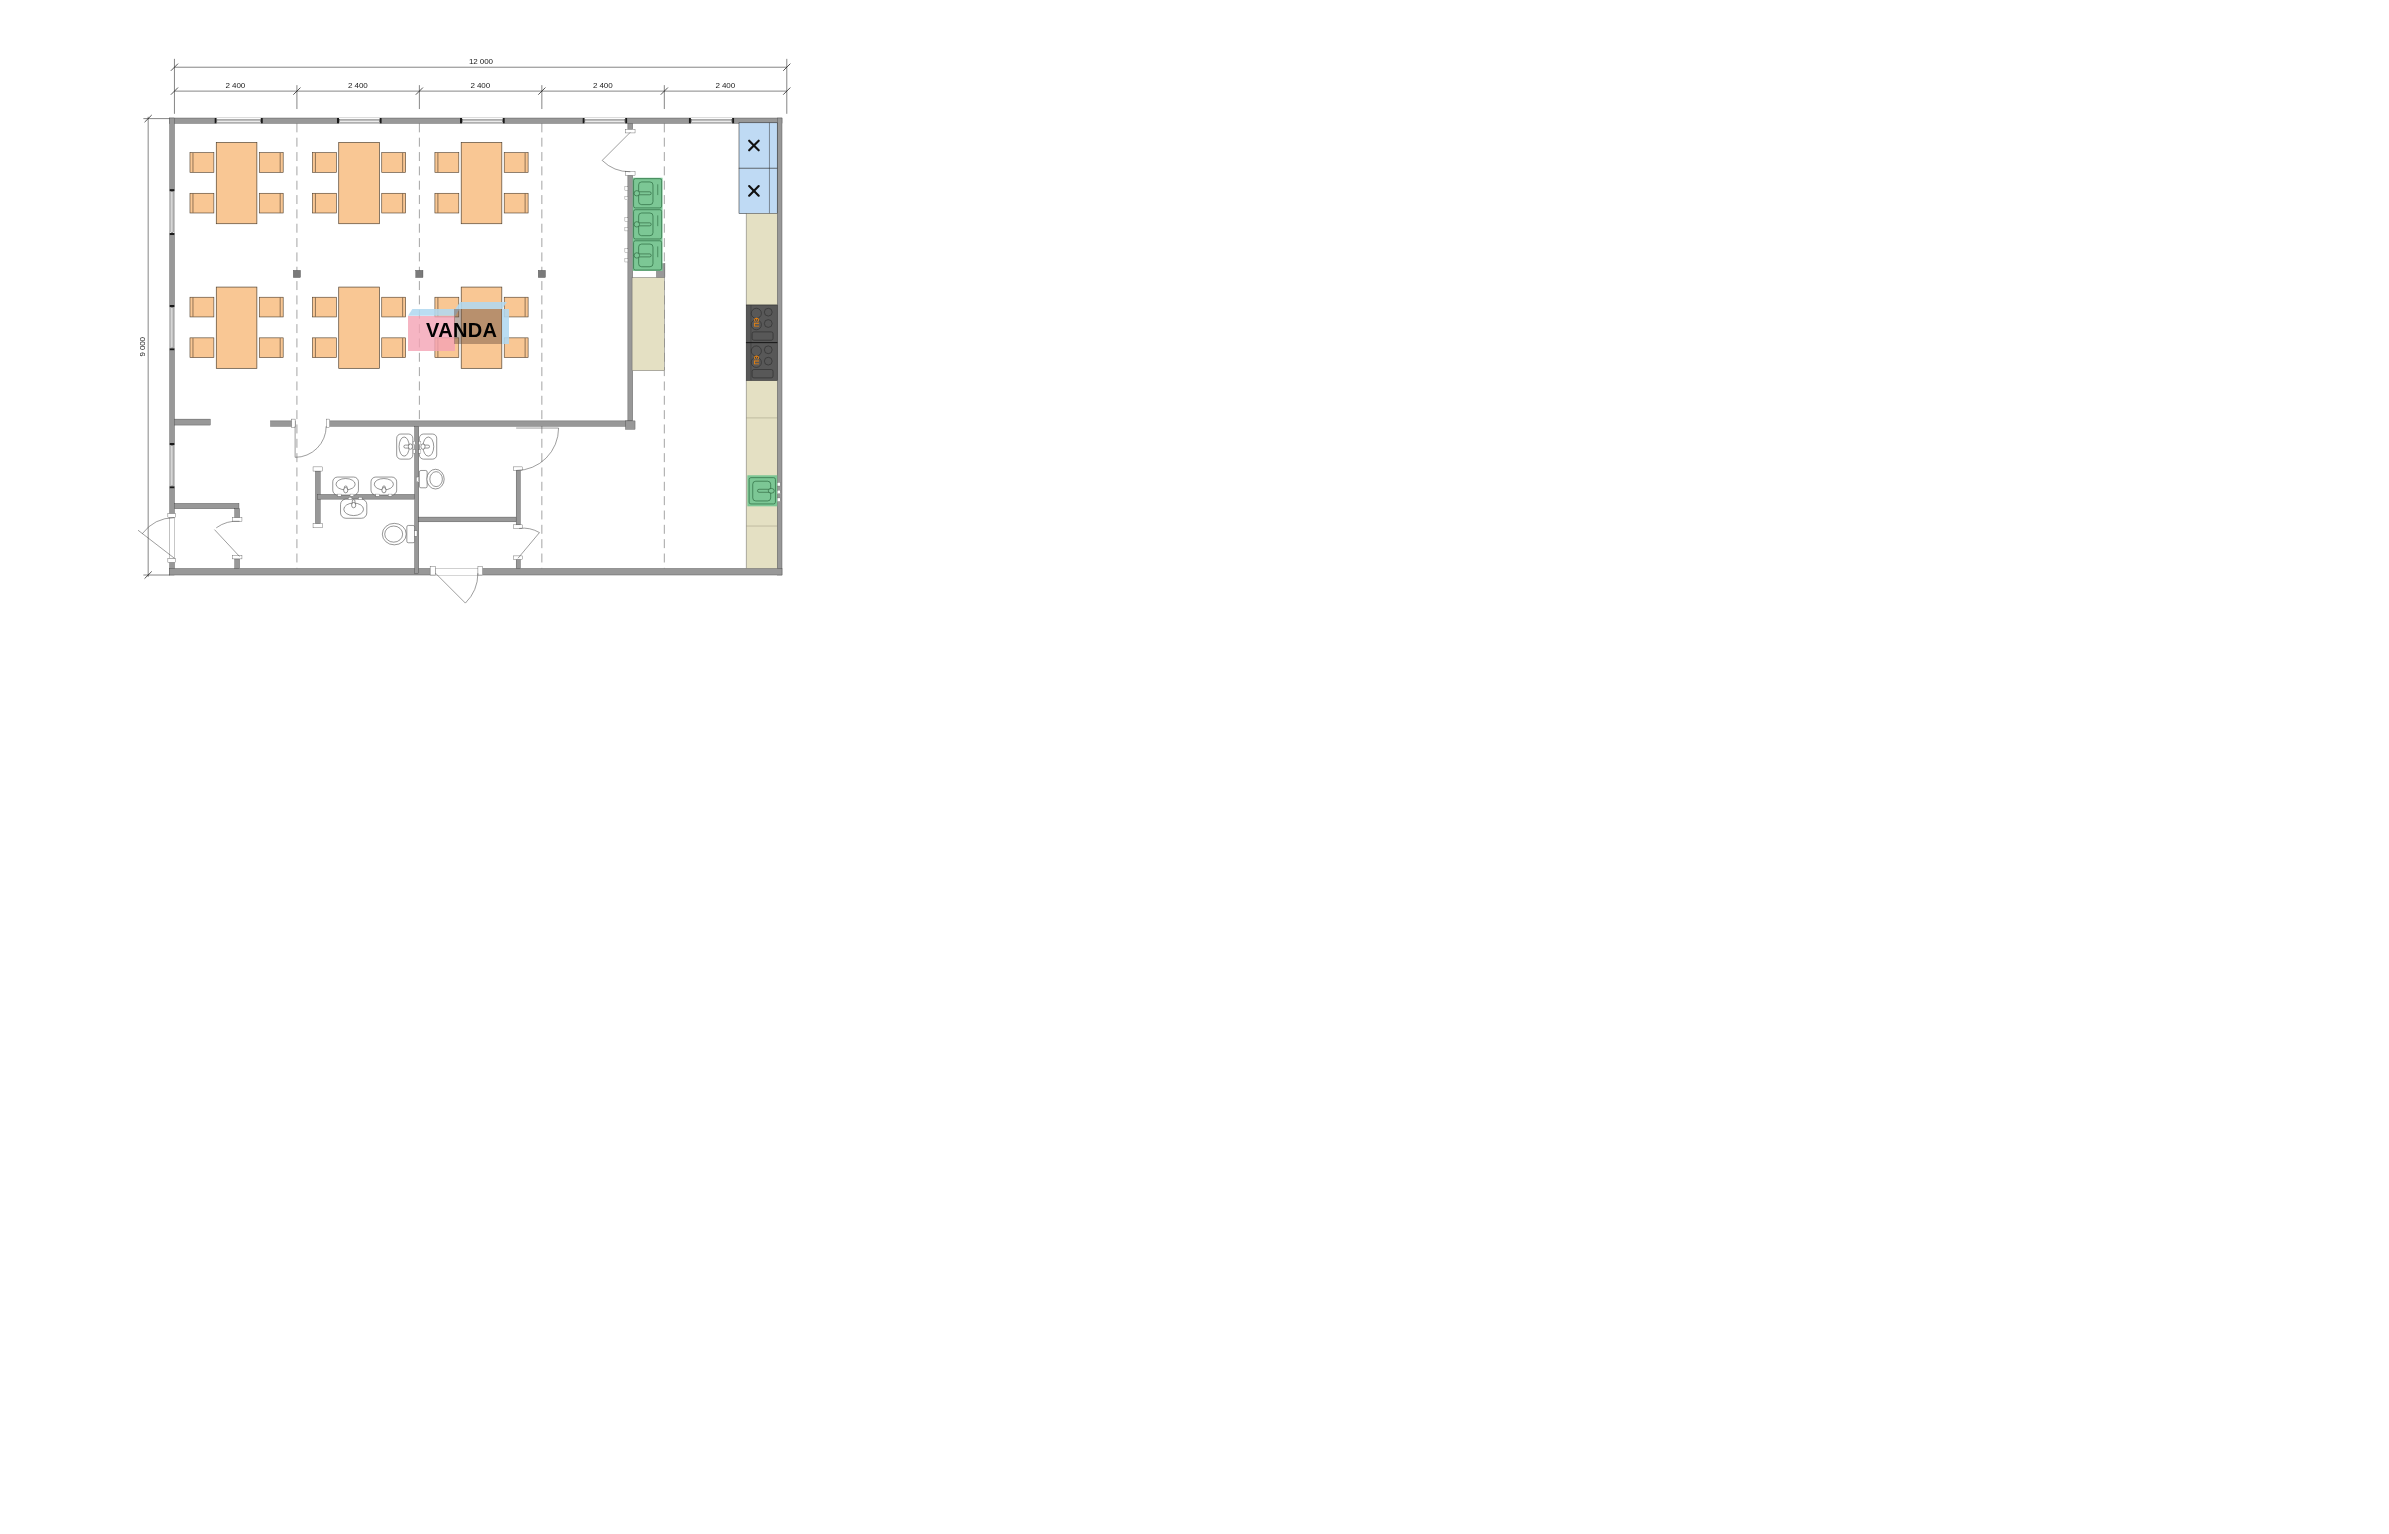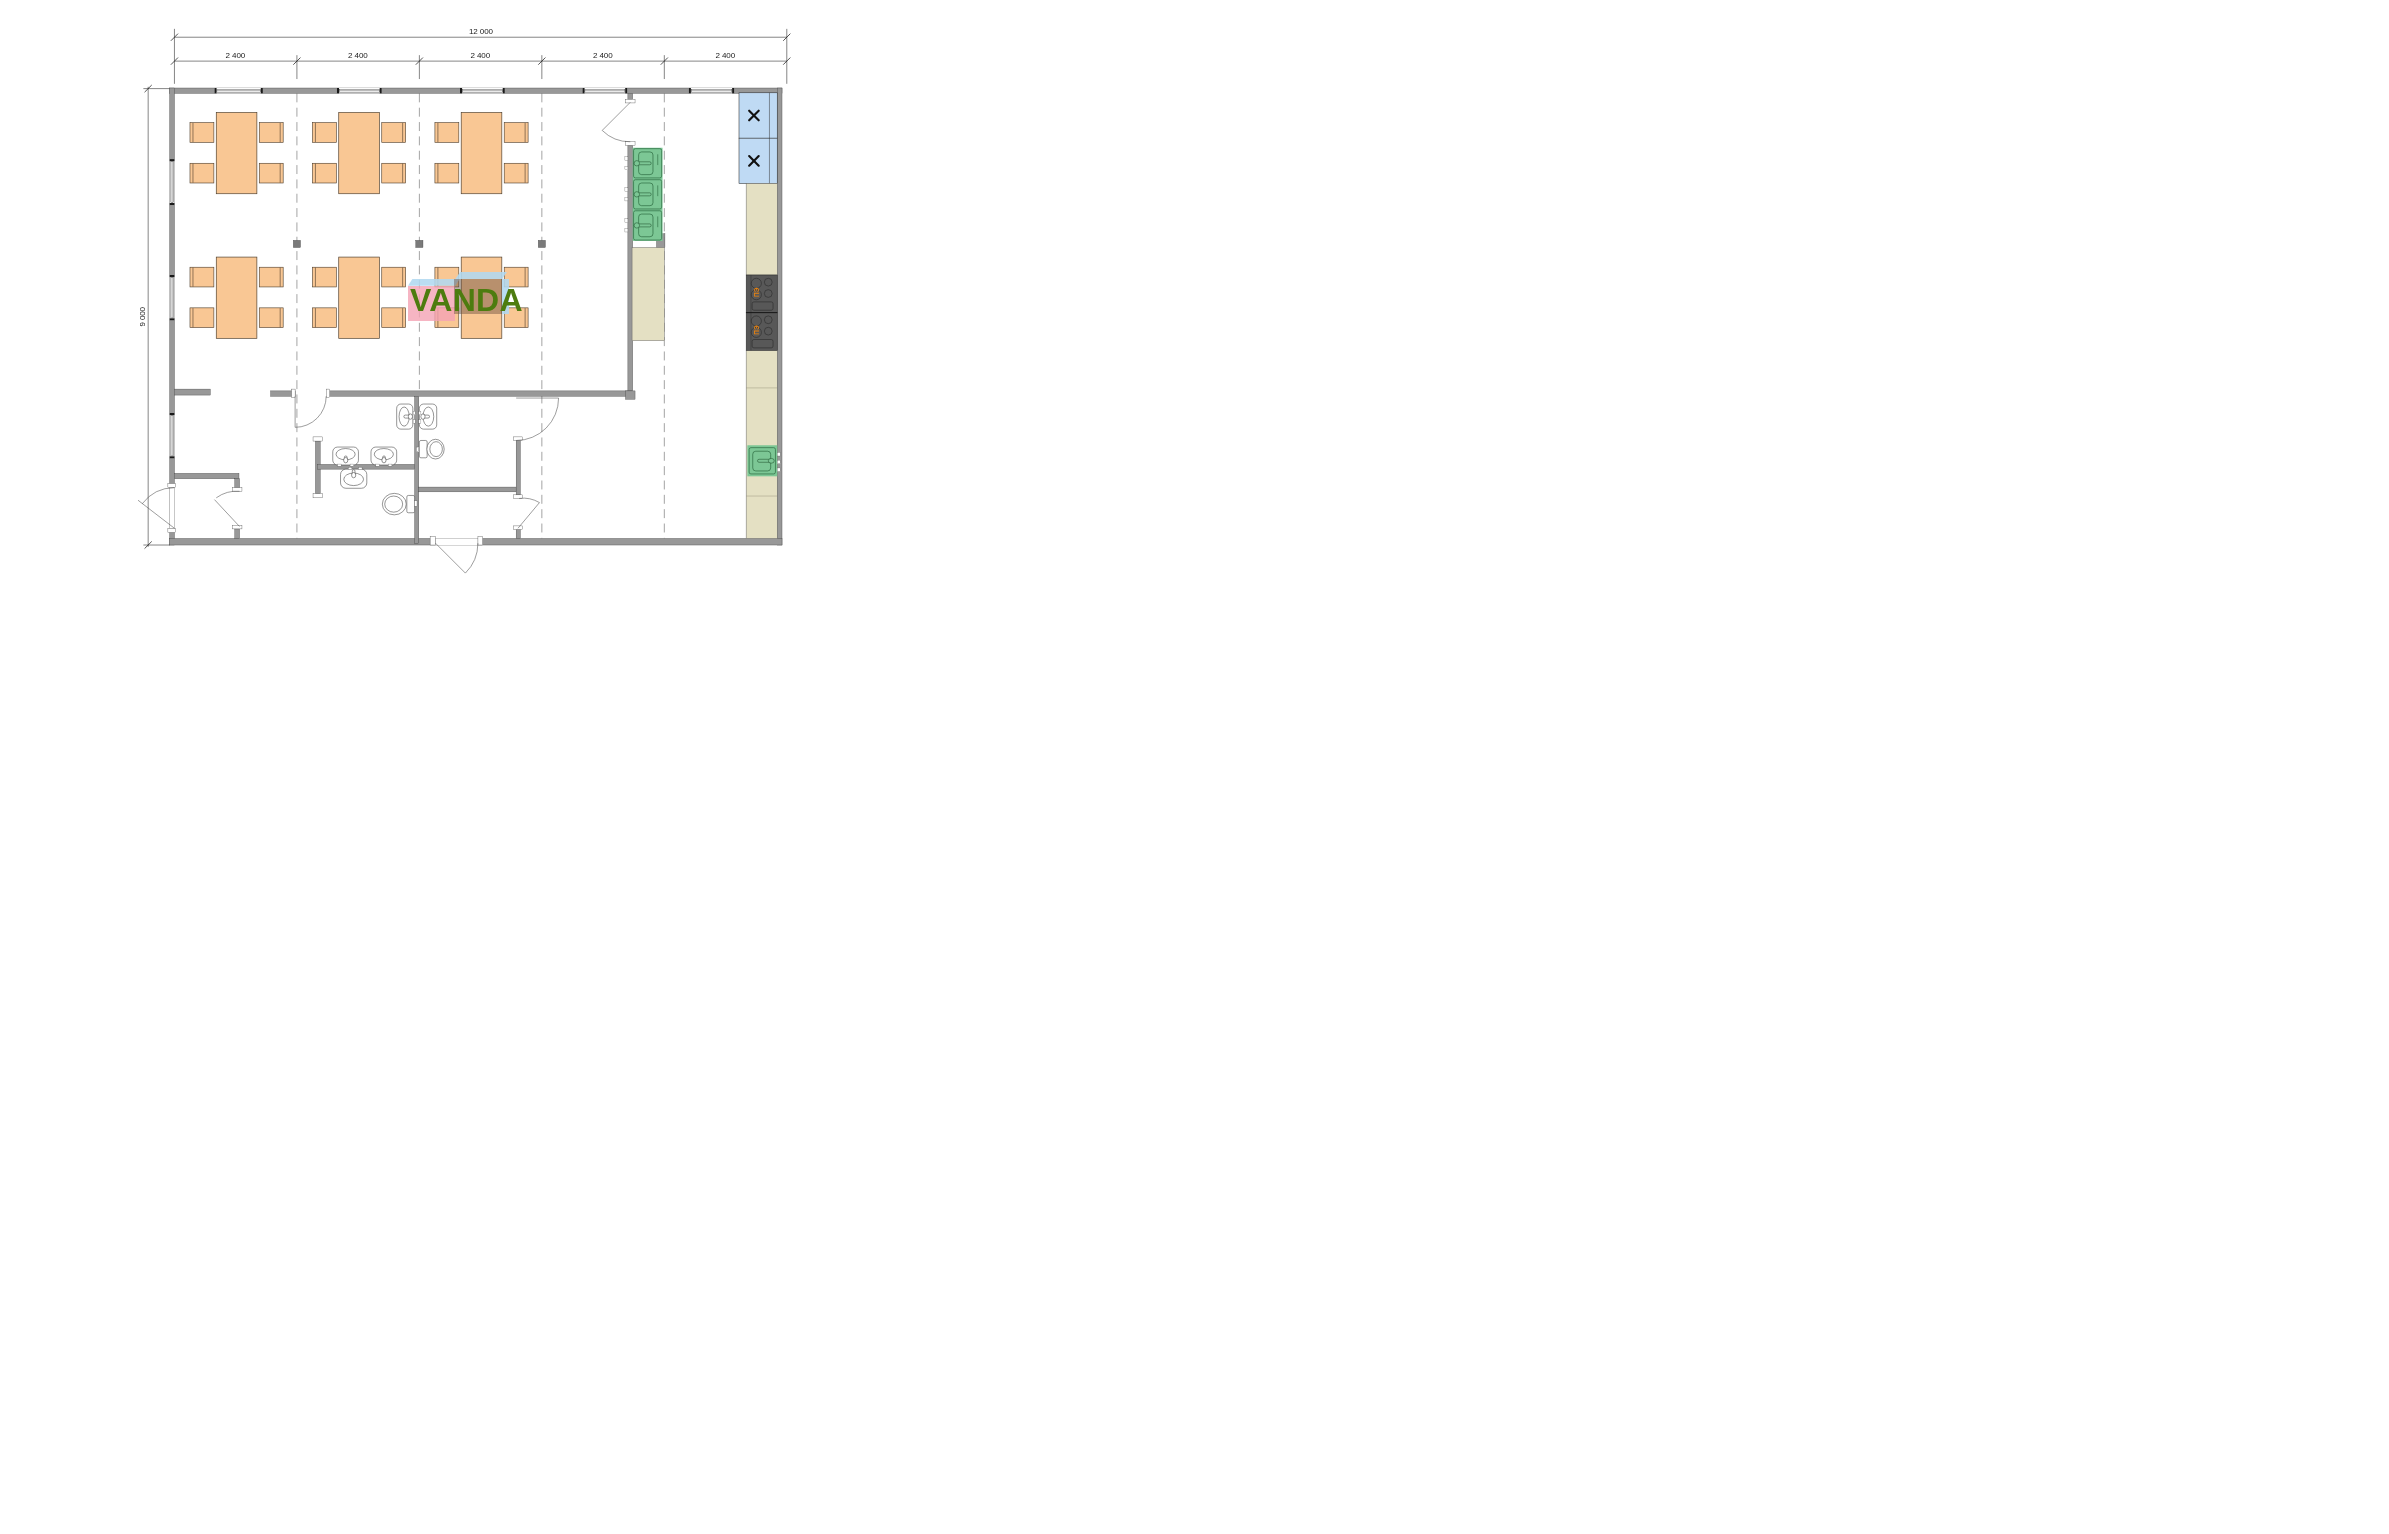--- a/index.html
+++ b/index.html
@@ -1,33 +1,33 @@
 <!DOCTYPE html>
 <html style="font-size:9.6px"><head>
 <meta charset="utf-8">
 <style>
   html,body{margin:0;padding:0;background:#ffffff;}
   .stage{position:relative;width:923px;height:593px;background:#fff;overflow:hidden;
-         font-family:"Liberation Sans",sans-serif;}
+         font-family:"Liberation Sans",sans-serif;margin-top:30px;}
   .stage svg{position:absolute;left:0;top:0;}
   svg text{font-family:"Liberation Sans",sans-serif;fill:#1a1a1a;}
   .dimtxt{font-size:13.5px;letter-spacing:-0.2px;}
   .stovetxt{font-size:11px;font-weight:bold;fill:#E8820F;}
   
   .watermark{position:absolute;left:408px;top:272px;width:102px;height:49px;pointer-events:none;}
   .watermark>div{position:absolute;}
   .wm-blue1{left:0;top:6.6px;width:52px;height:7.2px;background:rgba(176,216,240,.88);
             clip-path:polygon(0 100%,9% 0,100% 0,91% 100%);}
   .wm-blue2{left:47px;top:0;width:52px;height:7.2px;background:rgba(176,216,240,.88);
             clip-path:polygon(0 100%,10% 0,100% 0,90% 100%);}
   .wm-blue3{left:94px;top:6.6px;width:7.2px;height:35px;background:rgba(176,216,240,.88);}
   .wm-pink{left:0;top:13.7px;width:47px;height:35px;background:rgba(244,163,180,.80);}
   .wm-red{left:46px;top:7.2px;width:48px;height:35px;background:rgba(105,78,62,.45);}
-  .wm-text{left:2px;top:15px;width:96px;height:29px;color:#4d7c0f;font-weight:bold;
-           font-size:32px;line-height:27.5px;letter-spacing:0.3px;white-space:nowrap;}
+  .wm-text{left:18px;top:15px;width:96px;height:29px;color:#000000;font-weight:bold;
+           font-size:20px;line-height:27.5px;letter-spacing:0.3px;white-space:nowrap;}
 </style>
 </head>
 <body>
 
 <div class="stage">
 <svg width="923" height="593" viewBox="0 0 1545 992">
 
   <defs>
     <g id="chairL">
           <rect x="0" y="0" width="40" height="33" fill="#F9C794" stroke="#4a3a28" stroke-width="1"></rect>

